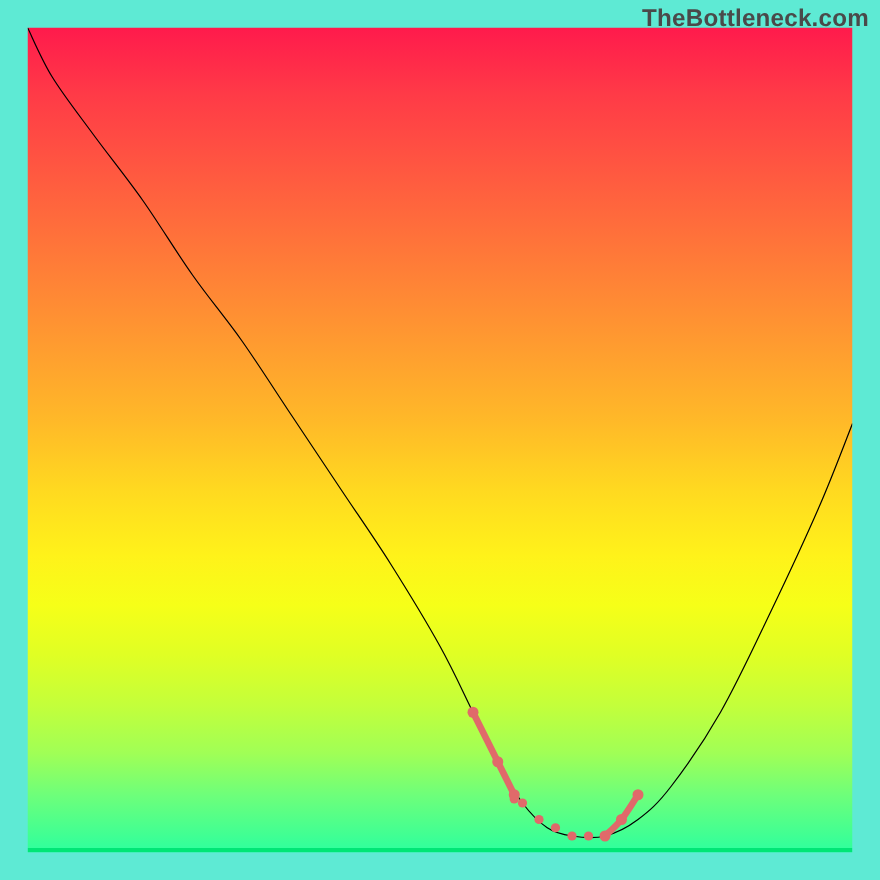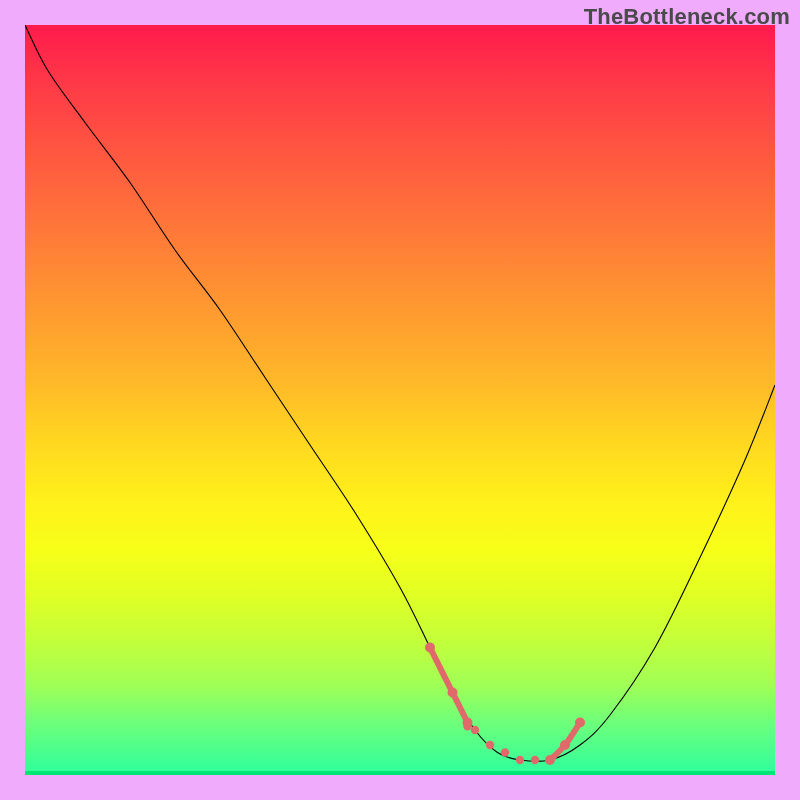--- a/index.html
+++ b/index.html
@@ -1,21 +1,21 @@
 <!DOCTYPE html>
 <html><head>
 <meta charset="utf-8">
 <style>
   * { margin: 0; padding: 0; box-sizing: border-box; }
   html, body { width: 800px; height: 800px; overflow: hidden; background: #000; }
   .stage {
     position: relative;
     width: 800px;
     height: 800px;
-    background: #f0abfc;
+    background: #5eead4;
   }
   .watermark {
     position: absolute;
     top: 4px;
     right: 10px;
     font-family: Arial, Helvetica, sans-serif;
     font-size: 22px;
     font-weight: 600;
     color: #4a4a4a;
     letter-spacing: 0.2px;

